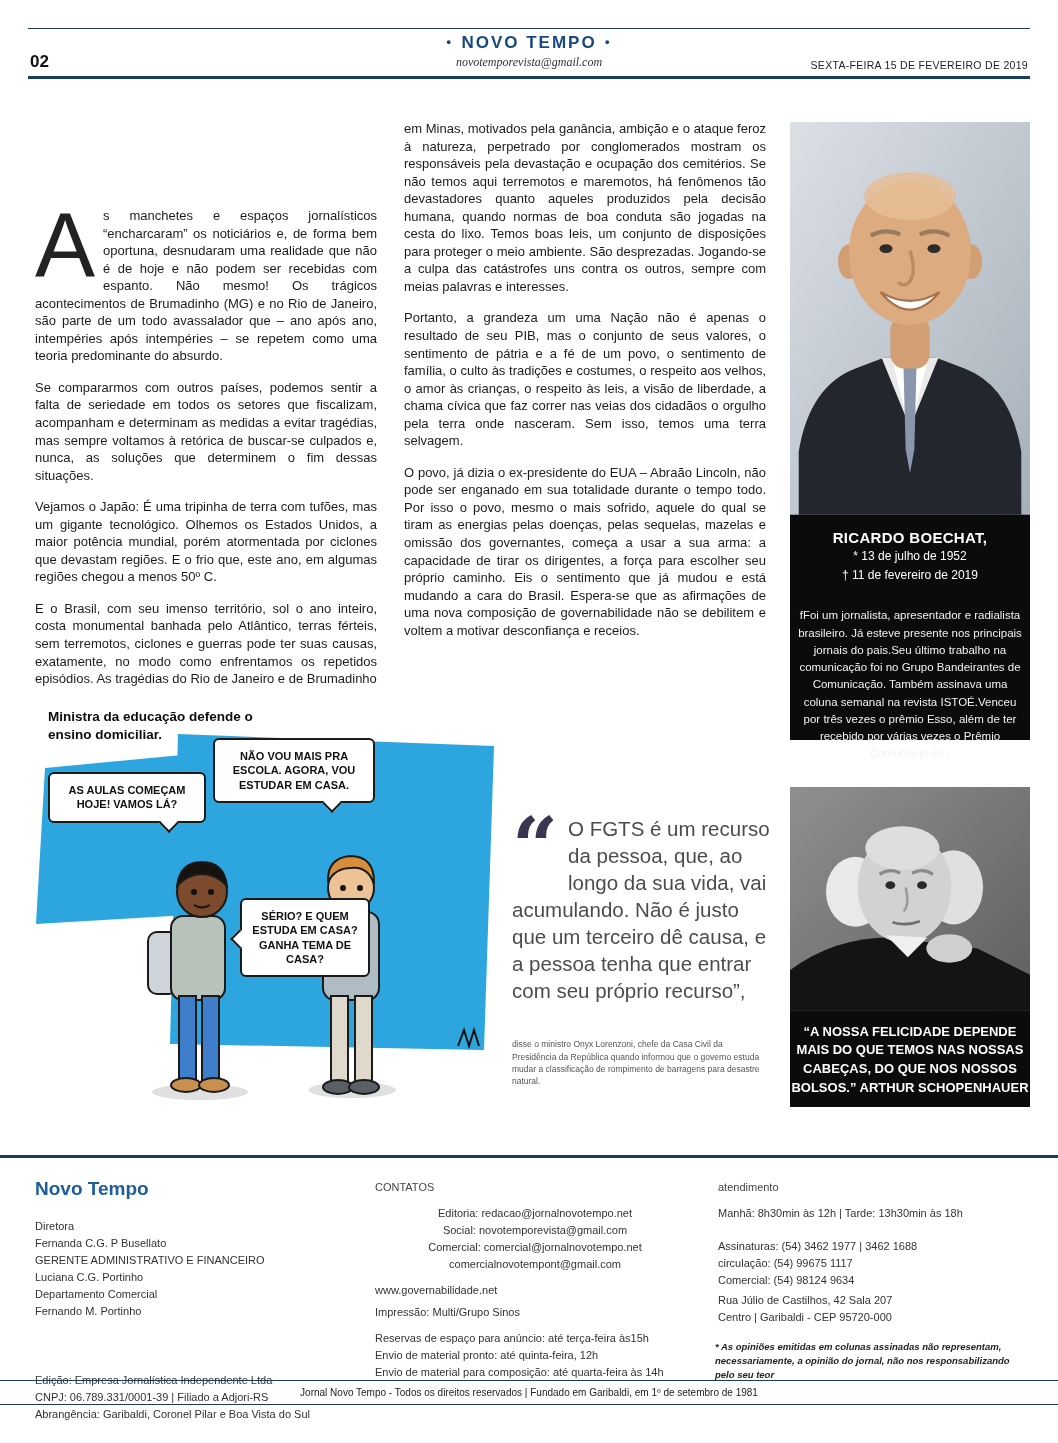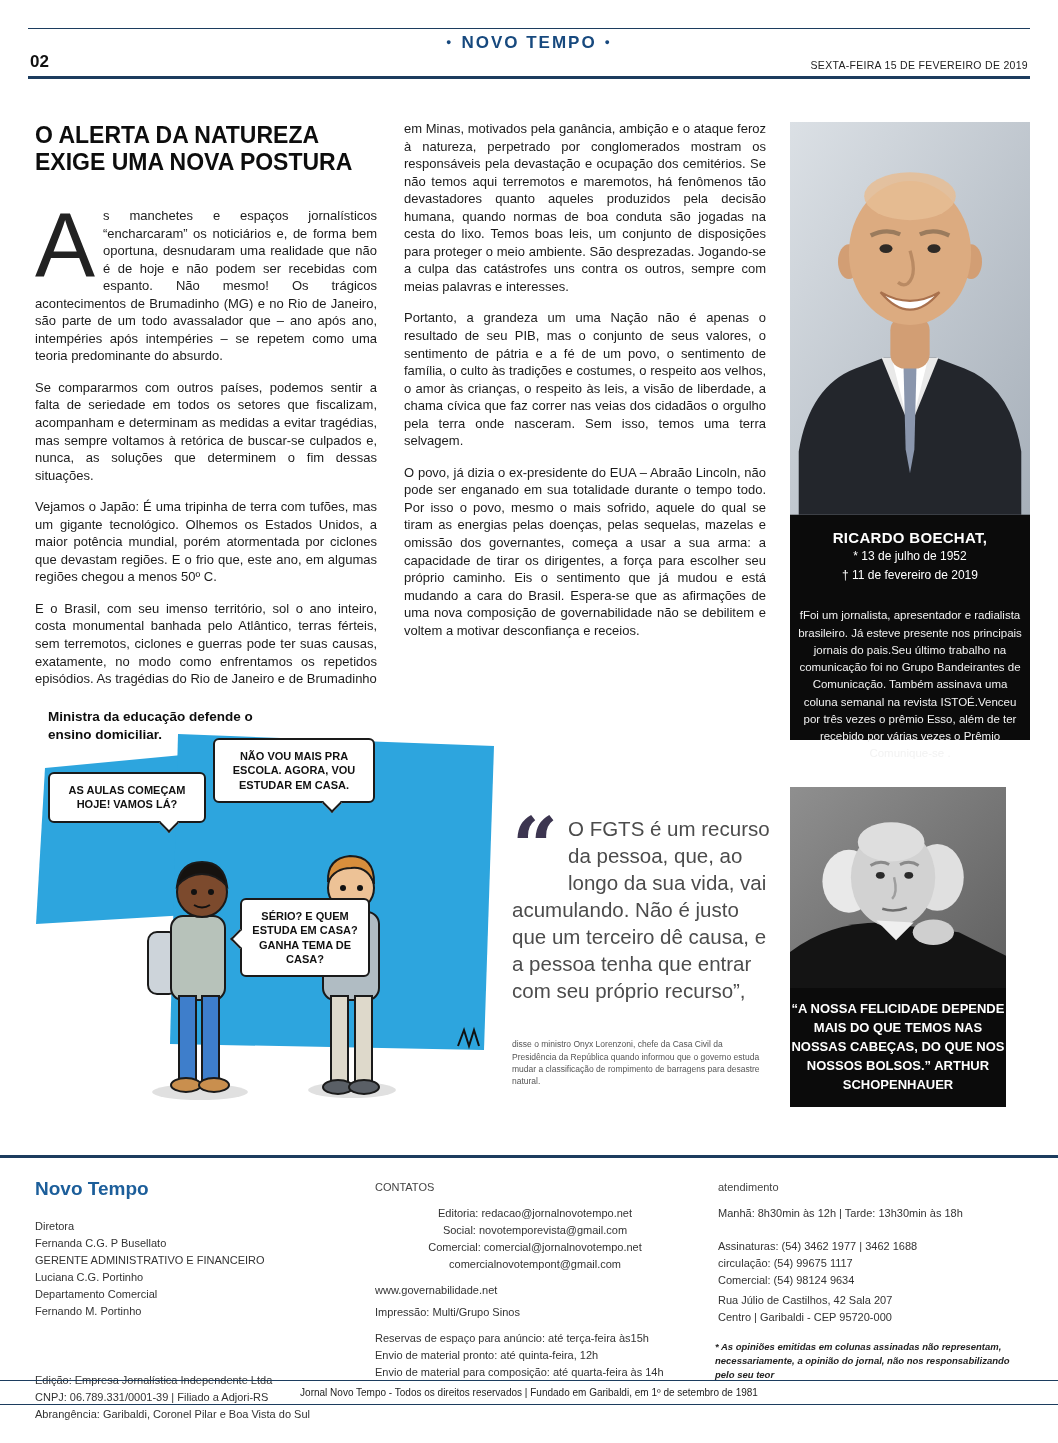--- a/index.html
+++ b/index.html
@@ -21,21 +21,21 @@
   .headline { top:122px; left:35px; width:330px; font-size:23px; line-height:1.18; font-weight:bold; color:#0d0d0d; }
   .col { font-size:13px; line-height:1.35; text-align:justify; color:#1c1c1c; }
   .col p { margin:0 0 14px 0; }
   .col1 { top:207px; left:35px;  width:342px; }
   .col2 { top:120px; left:404px; width:362px; }
   .dropcap { float:left; font-size:90px; line-height:70px; padding:3px 8px 0 0; font-weight:400; color:#222; }
 
   
   .black-box { background:#0b0b0b; color:#fff; padding:0; }
   .boechat-box { top:122px; left:790px; width:240px; height:618px; }
-  .schop-box   { top:787px; left:790px; width:216px; height:320px; }
+  .schop-box   { top:787px; left:790px; width:240px; height:320px; }
   .portrait { width:100%; display:block; }
   .obit-name  { margin-top:14px; text-align:center; font-weight:bold; font-size:15px; letter-spacing:.3px; }
   .obit-dates { text-align:center; font-size:12px; line-height:1.4; margin-top:2px; }
   .obit-bio   { margin-top:24px; text-align:center; font-size:11.5px; line-height:1.5; padding:0 6px; color:#f2f2f2; }
   .schop-quote { margin-top:12px; text-align:center; font-weight:bold; font-size:13px; line-height:1.45; color:#fff; }
 
   
   .cartoon { top:700px; left:30px; width:480px; height:430px; }
   .cartoon-art { position:absolute; inset:0; width:100%; height:100%; }
   .cartoon-caption { position:absolute; top:8px; left:18px; width:240px; font-weight:bold; font-size:13.5px; line-height:1.3; color:#0d0d0d; }
@@ -74,25 +74,25 @@
 </style>
 </head>
 <body>
 
 <div class="page">
 
   <div class="abs rule-top"></div>
   <div class="abs masthead">
     <span class="deco">●</span><span>NOVO TEMPO</span><span class="deco">●</span>
   </div>
+  <div class="abs masthead-email">novotemporevista@gmail.com</div>
   <div class="abs page-number">02</div>
   <div class="abs issue-date">SEXTA-FEIRA 15 DE FEVEREIRO DE 2019</div>
   <div class="abs rule-thick"></div>
 
-  <h1 class="abs headline">O ALERTA DA NATUREZA EXIGE UMA NOVA POSTURA</h1>
 
   <div class="abs col col1">
     <p><span class="dropcap">A</span><span>s manchetes e espaços jornalísticos “encharcaram” os noticiários e, de forma bem oportuna, desnudaram uma realidade que não é de hoje e não podem ser recebidas com espanto. Não mesmo!  Os trágicos acontecimentos de Brumadinho (MG) e no Rio de Janeiro, são parte de um todo avassalador que – ano após ano, intempéries após intempéries – se repetem como uma teoria predominante do absurdo.</span></p>
     <p>Se compararmos com outros países, podemos sentir a falta de seriedade em todos os setores que fiscalizam, acompanham e determinam as medidas a evitar tragédias, mas sempre voltamos à retórica de buscar-se culpados e, nunca, as soluções que determinem o fim dessas situações.</p>
     <p>Vejamos o Japão: É uma tripinha de terra com tufões, mas um gigante tecnológico.  Olhemos os Estados Unidos, a maior potência mundial, porém atormentada por ciclones que devastam regiões. E o frio que, este ano, em algumas regiões chegou a menos 50º C.</p>
     <p>E o Brasil, com seu imenso território, sol o ano inteiro, costa monumental banhada pelo Atlântico, terras férteis, sem terremotos, ciclones e guerras pode ter suas causas, exatamente, no modo como enfrentamos os repetidos episódios. As tragédias do Rio de Janeiro e de Brumadinho</p>
   </div>
 
   <div class="abs col col2">
     <p>em Minas, motivados pela ganância, ambição e o ataque feroz à natureza, perpetrado por conglomerados mostram os responsáveis pela devastação e ocupação dos cemitérios. Se não temos aqui terremotos e maremotos, há fenômenos tão devastadores quanto aqueles produzidos pela decisão humana, quando normas de boa conduta são jogadas na cesta do lixo. Temos boas leis, um conjunto de disposições para proteger o meio ambiente. São desprezadas. Jogando-se a culpa das catástrofes uns contra os outros, sempre com meias palavras e interesses.</p>

